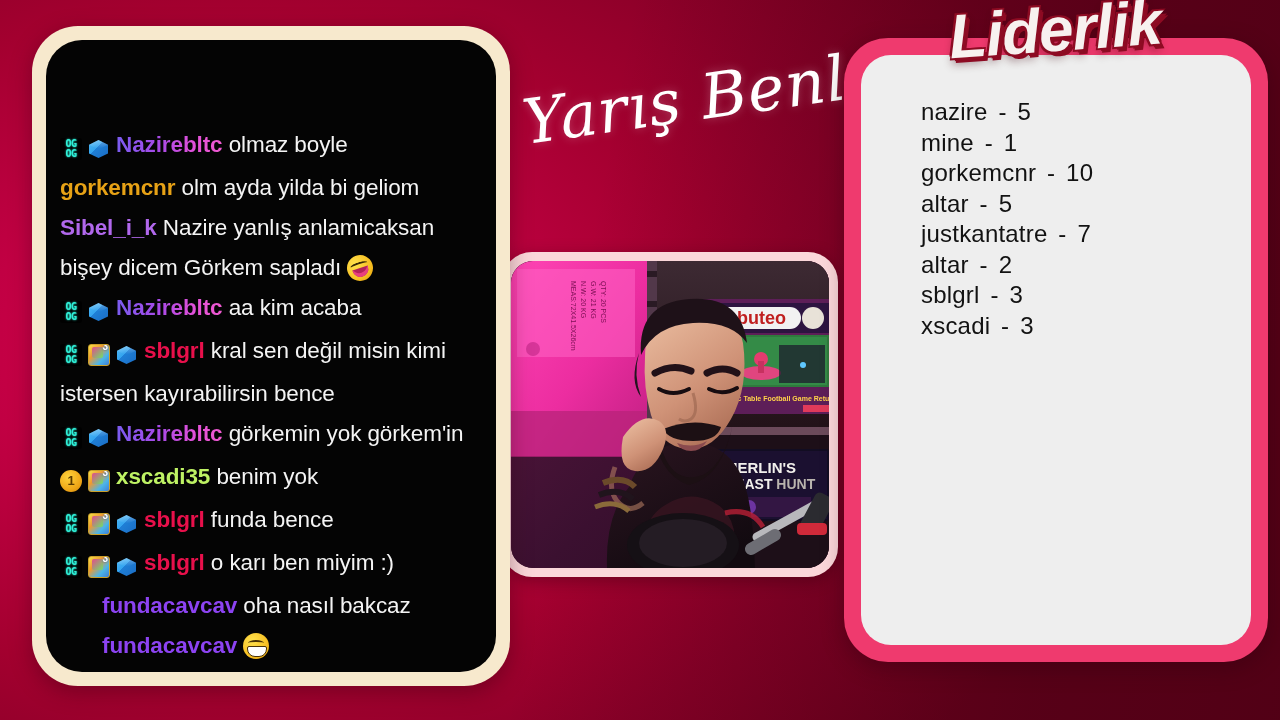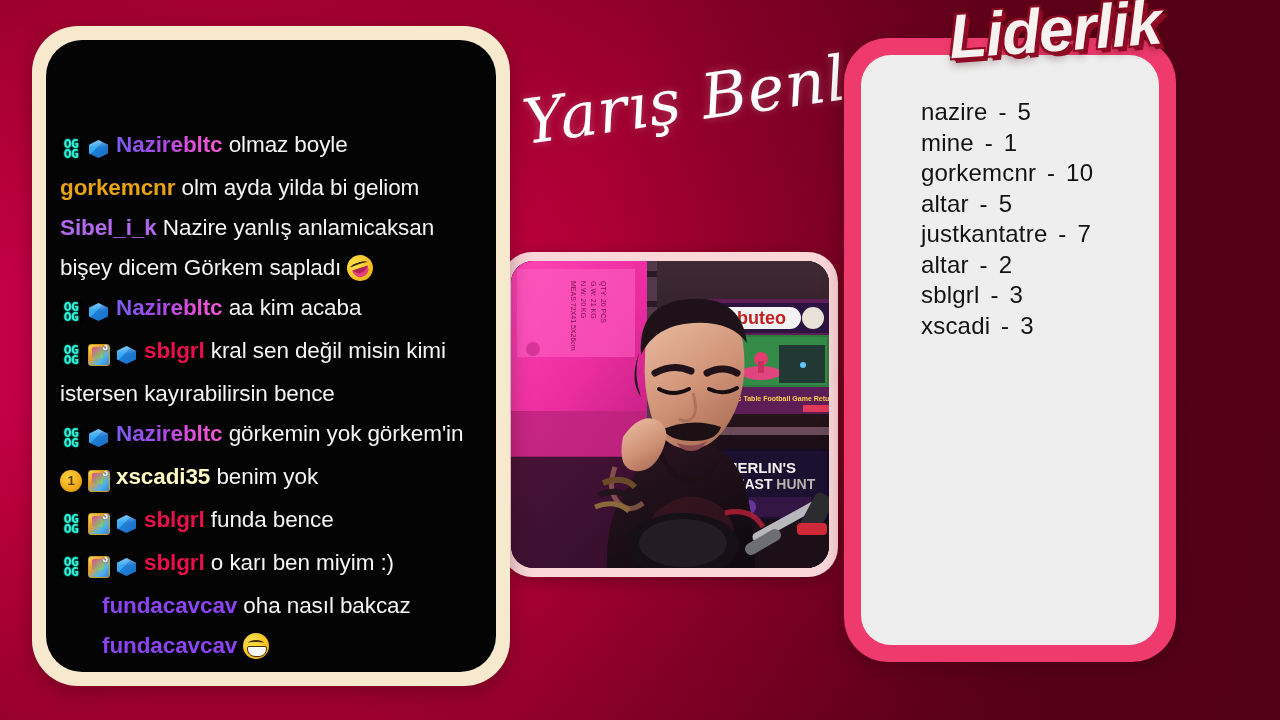--- a/index.html
+++ b/index.html
@@ -71,37 +71,37 @@
   .u-grad {
     background: linear-gradient(90deg, #7a5cf0 0%, #a84ae8 40%, #e451d8 75%, #f05ad0 100%);
     -webkit-background-clip: text;
     background-clip: text;
     color: transparent;
   }
   .u-orange { color: #e7a216; }
   .u-purple { color: #b168ec; }
   .u-violet { color: #8c43f2; margin-left: 42px; }
   .u-red    { color: #e8104b; }
-  .u-magenta{ color: #fef9c3; }
+  .u-magenta{ color: #bef264; }
 
   
   .badges { display: inline-block; vertical-align: -3px; white-space: nowrap; }
   .badge {
     display: inline-block;
     width: 22px; height: 22px;
     vertical-align: middle;
     margin-right: 6px;
     border-radius: 3px;
     position: relative;
   }
   
   .b-og {
     background: #000;
     font-family: "DejaVu Sans Mono", monospace;
-    font-size: 13px;
+    font-size: 10px;
     font-weight: 700;
     line-height: 10px;
     color: #2ff0d8;
     text-align: center;
     letter-spacing: -0.5px;
     padding-top: 1px;
     text-shadow: 0 0 2px #2ff0d8;
   }
   
   .b-sub {
@@ -254,21 +254,21 @@
     overflow: hidden;
     background: #2a1020;
   }
   .cam-art { position: absolute; inset: 0; }
 
   
   .lb-frame {
     position: absolute;
     left: 844px;
     top: 38px;
-    width: 332px;
+    width: 424px;
     height: 624px;
     background: #ef3a6e;
     border-radius: 44px;
     box-shadow: 0 6px 22px rgba(40,0,12,0.35);
     z-index: 3;
   }
   .lb-inner {
     position: absolute;
     left: 17px; top: 17px; right: 17px; bottom: 17px;
     background: #eeeeee;

